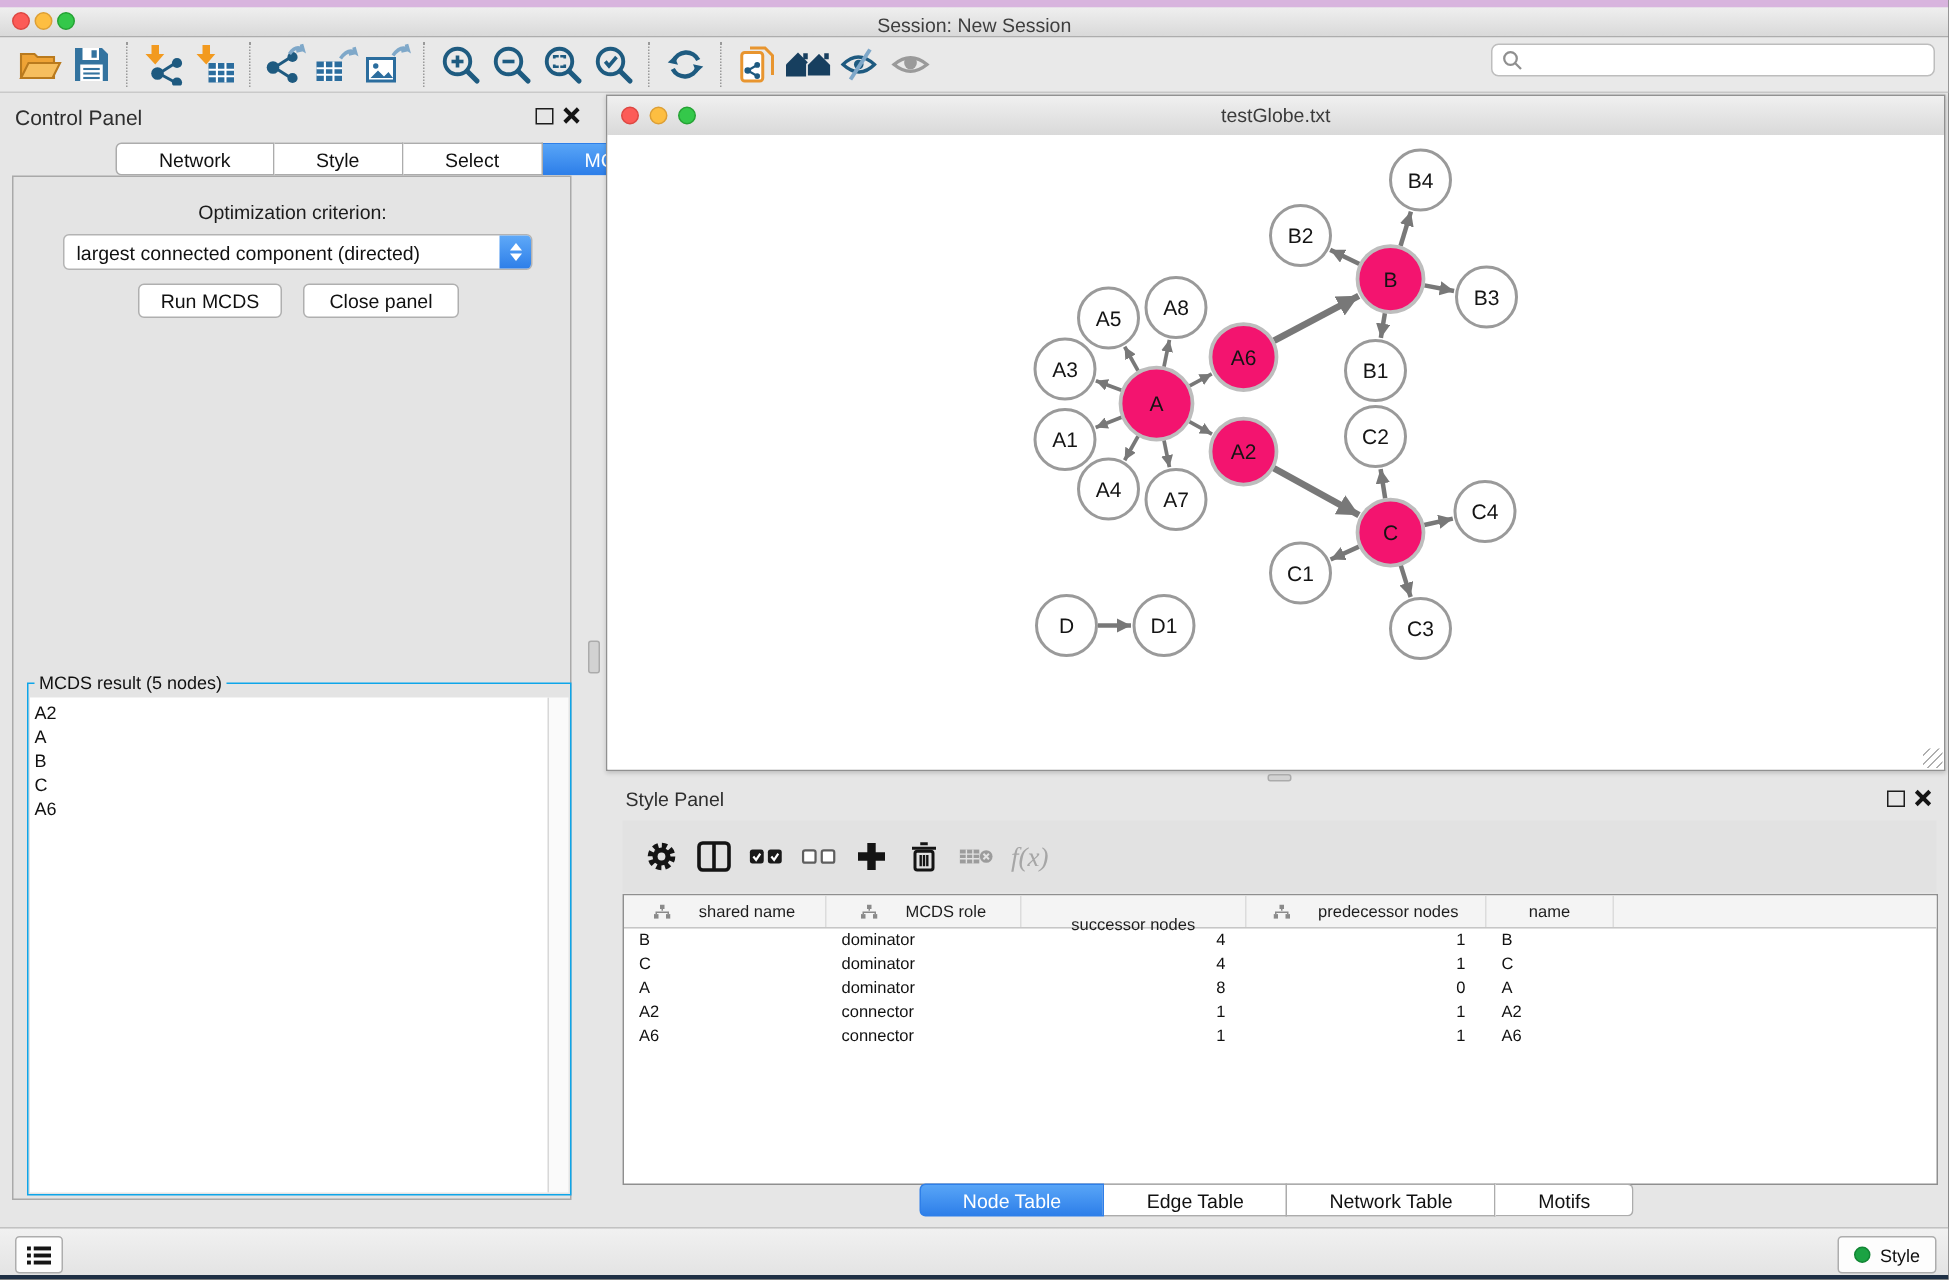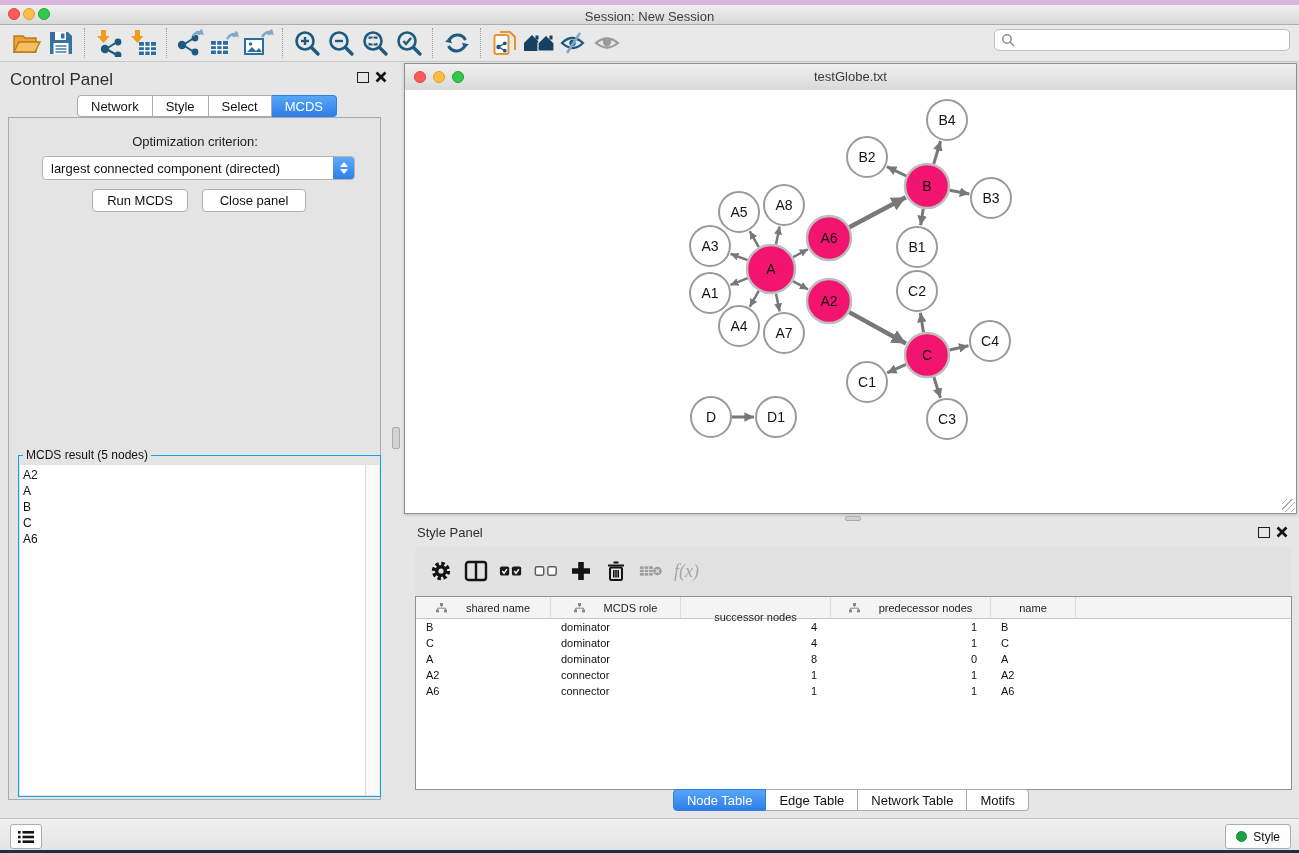--- a/index.html
+++ b/index.html
@@ -23,30 +23,30 @@
   
   #toolbar{left:0;top:25px;width:1299px;height:37px;background:#E9E9E9;border-bottom:1px solid #C9C9C9;
     display:flex;align-items:center;padding-left:10px;box-sizing:border-box;}
   .tb-ic{display:flex;align-items:center;justify-content:center;width:34px;height:32px;cursor:default;}
   .tb-sep{width:1px;height:30px;margin:0 6px;border-left:1px dotted #9A9A9A;}
   #search-box{position:absolute;right:9px;top:4px;width:296px;height:22px;background:#fff;
     border:1px solid #BDBDBD;border-radius:5px;display:flex;align-items:center;padding-left:6px;box-sizing:border-box;}
   #search-box input{border:none;outline:none;flex:1;font-size:12px;background:transparent;font-family:"Liberation Sans",sans-serif;}
 
   
-  #cp-title{left:10px;top:70px;font-size:17px;color:#2E2E2E;}
+  #cp-title{left:10px;top:70px;font-size:14px;color:#2E2E2E;}
   .mini-float{width:10px;height:9px;border:1.5px solid #1D1D1D;display:inline-block;}
   #cp-float{left:357px;top:72px;}
   #cp-close{left:375px;top:71px;}
   #tp-float{left:1258px;top:527px;}
   #tp-close{left:1276px;top:526px;}
 
   .seg-tabs{display:flex;height:22px;font-size:13px;}
   .seg-tab{background:#fff;border:1px solid #ACACAC;border-left:none;display:flex;align-items:center;
-    padding:0 13px;color:#111;cursor:default;text-align:center;}
+    padding:0 28px;color:#111;cursor:default;text-align:center;}
   .seg-tab:first-child{border-left:1px solid #ACACAC;border-radius:4px 0 0 4px;}
   .seg-tab:last-child{border-radius:0 4px 4px 0;}
   .seg-tab.active{background:linear-gradient(#58A5F7,#2E7FE9);border-color:#2E7FE9;color:#fff;}
   #cp-tabs{left:77px;top:95px;}
   #tp-tabs{left:403px;top:789px;width:896px;display:flex;justify-content:center;}
 
   #cp-box{left:8px;top:117px;width:373px;height:683px;border:1px solid #A9A9A9;background:#E4E4E4;box-sizing:border-box;}
   #opt-label{left:8px;top:134px;width:374px;text-align:center;font-size:13px;color:#1C1C1C;}
   #criterion-select{left:42px;top:156px;width:313px;height:24px;background:#fff;border:1px solid #B3B3B3;
     border-radius:4px;display:flex;align-items:center;box-sizing:border-box;font-size:13px;}

